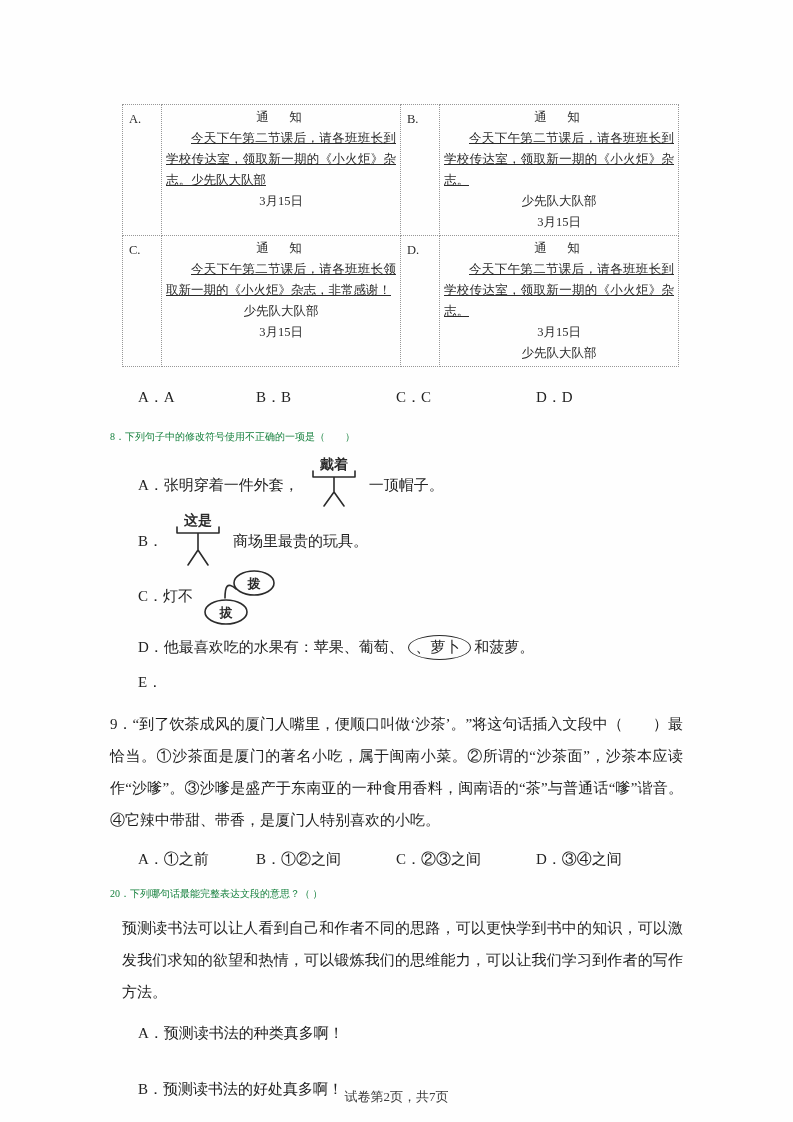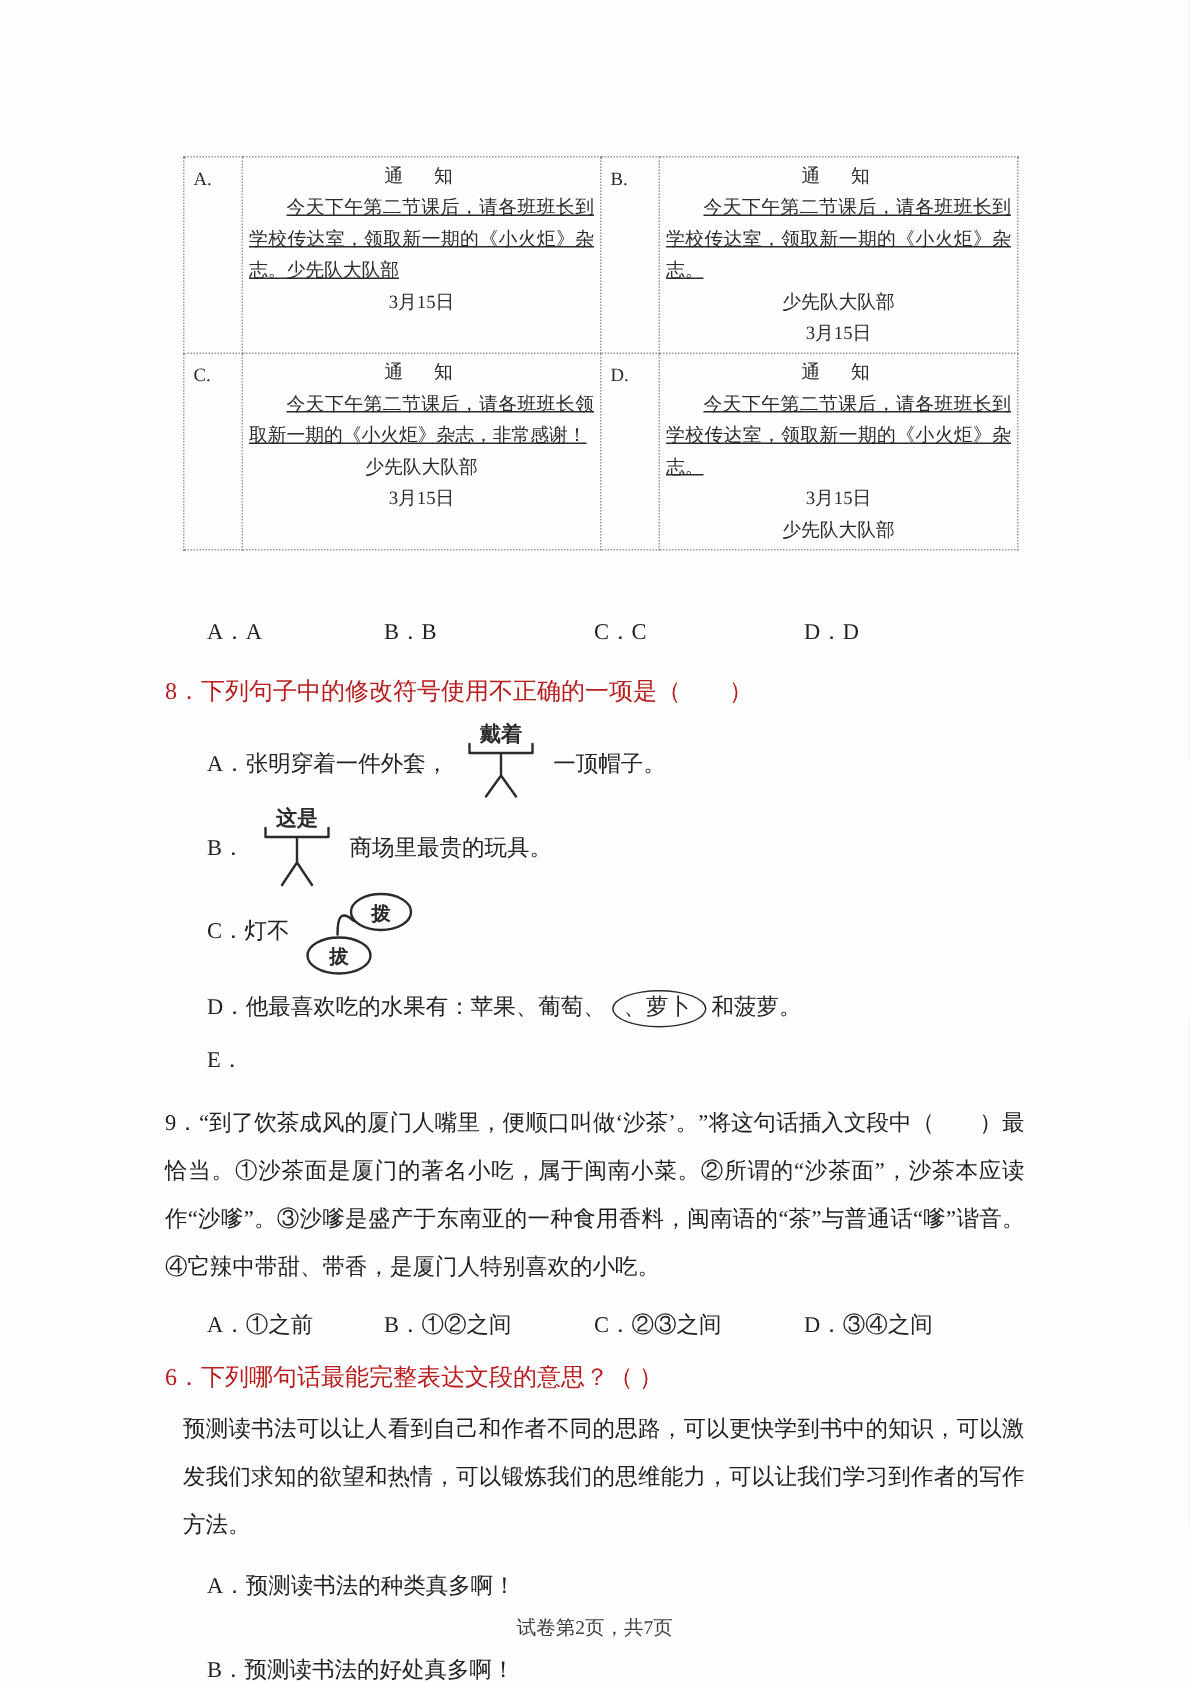--- a/index.html
+++ b/index.html
@@ -31,27 +31,27 @@
   }
   .notice tr{height:106px;}
   td.lab{width:28px;padding-top:4px;padding-left:6px;}
   td.ncell{width:230px;}
   .ntitle{text-align:center;letter-spacing:4px;}
   .nbody{text-indent:2em;text-align:justify;text-decoration:underline;}
   .nright{text-align:center;}
   .nright:empty{display:none;}
 
   
-  .ans-row{display:flex;margin:44px 0 0 28px;font-size:15px;line-height:22px;}
+  .ans-row{display:flex;margin:19px 0 0 28px;font-size:15px;line-height:22px;}
   .ans-row .opt{flex:0 0 auto;}
   .ans-row .w1{width:118px;}
   .ans-row .w2{width:140px;}
   .ans-row .w3{width:140px;}
 
-  .stem{margin:17px 0 0 0;font-size:16px;line-height:24px;color:#b91c1c;}
+  .stem{margin:17px 0 0 0;font-size:10px;line-height:24px;color:#15803d;}
 
   
   .q8-row{display:flex;align-items:flex-start;margin-left:28px;font-size:15px;}
   .q8-row .txt{padding-top:19px;line-height:22px;}
   .rowA{margin-top:6px;}
   .rowB{margin-top:2px;}
   .rowC{margin-top:0;}
   .rowC .txt{padding-top:18px;}
   .ins-svg{margin:0 6px;}
   .rep-svg{margin:0 8px;}
@@ -70,21 +70,21 @@
   }
   .q8-lineE{margin:8px 0 0 28px;font-size:15px;line-height:22px;}
 
   
   .para{margin:15px 0 0 0;font-size:15px;line-height:32px;text-align:justify;color:#1e1e1e;}
   .q10-para{margin-top:6px;margin-left:12px;}
   .q10-opt{margin:34px 0 0 28px;font-size:15px;line-height:22px;}
   .q10-first{margin-top:14px;}
 
   .footer{
-    position:absolute;left:0;right:0;bottom:28px;
+    position:absolute;left:0;right:0;bottom:16px;
     text-align:center;
     font-size:13px;color:#3c3c3c;
   }
 </style>
 </head>
 <body>
 
 <div class="page">
   <div class="content">
 
@@ -175,21 +175,21 @@
 
     <p class="para"><span>9．“到了饮茶成风的厦门人嘴里，便顺口叫做‘沙茶’。”将这句话插入文段中（　　）最恰当。</span><span>①沙茶面是厦门的著名小吃，属于闽南小菜。②所谓的“沙茶面”，沙茶本应读作“沙嗲”。③沙嗲是盛产于东南亚的一种食用香料，闽南语的“茶”与普通话“嗲”谐音。④它辣中带甜、带香，是厦门人特别喜欢的小吃。</span></p>
 
     <div class="ans-row" style="margin-top:12px;">
       <span class="opt w1">A．①之前</span>
       <span class="opt w2">B．①②之间</span>
       <span class="opt w3">C．②③之间</span>
       <span class="opt">D．③④之间</span>
     </div>
 
-    <div class="stem" style="margin-top:12px;">6．下列哪句话最能完整表达文段的意思？（ ）</div>
+    <div class="stem" style="margin-top:12px;">20．下列哪句话最能完整表达文段的意思？（ ）</div>
     <p class="para q10-para">预测读书法可以让人看到自己和作者不同的思路，可以更快学到书中的知识，可以激发我们求知的欲望和热情，可以锻炼我们的思维能力，可以让我们学习到作者的写作方法。</p>
 
     <div class="q10-opt q10-first">A．预测读书法的种类真多啊！</div>
     <div class="q10-opt">B．预测读书法的好处真多啊！</div>
     <div class="q10-opt">C．预测读书法的方法真多啊！</div>
 
   </div>
 
   <div class="footer">试卷第2页，共7页</div>
 </div>

